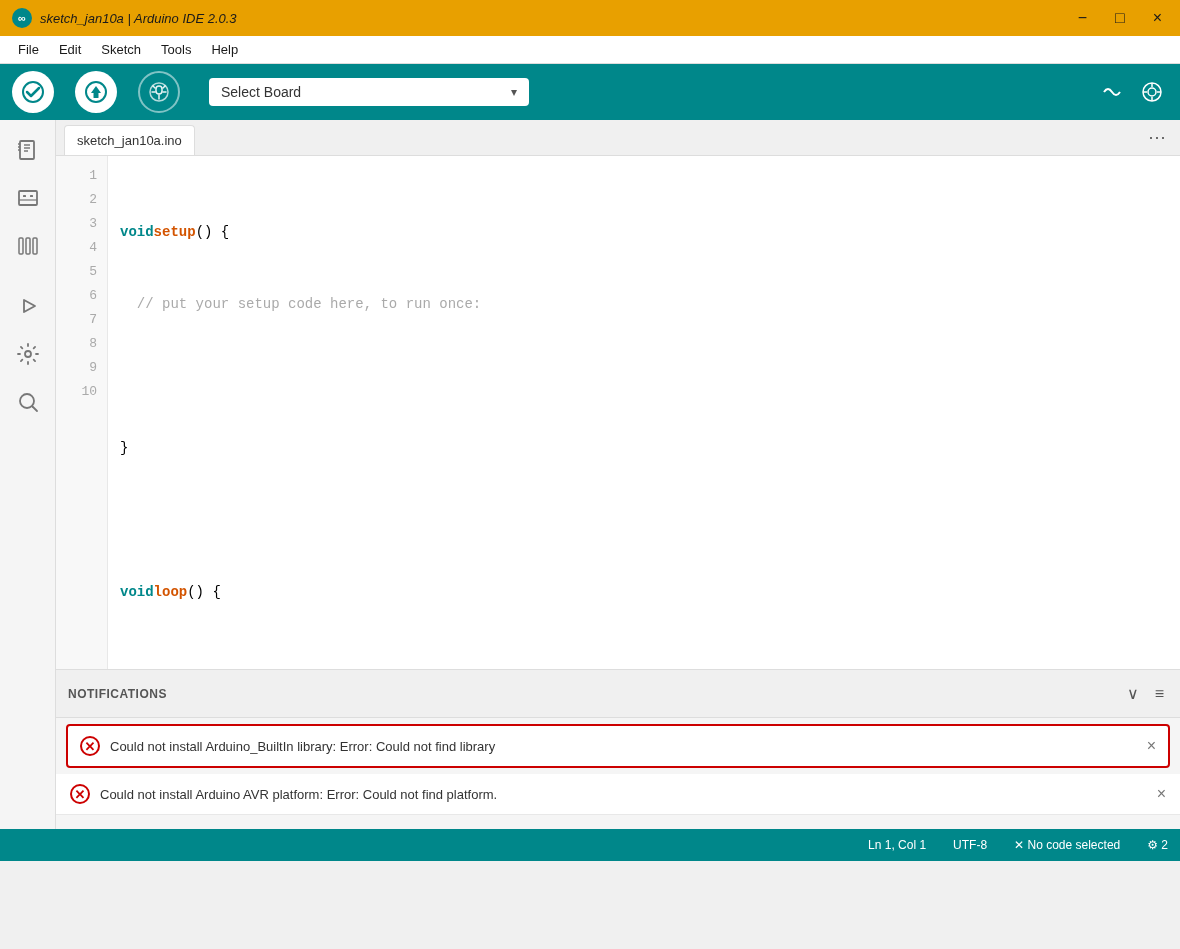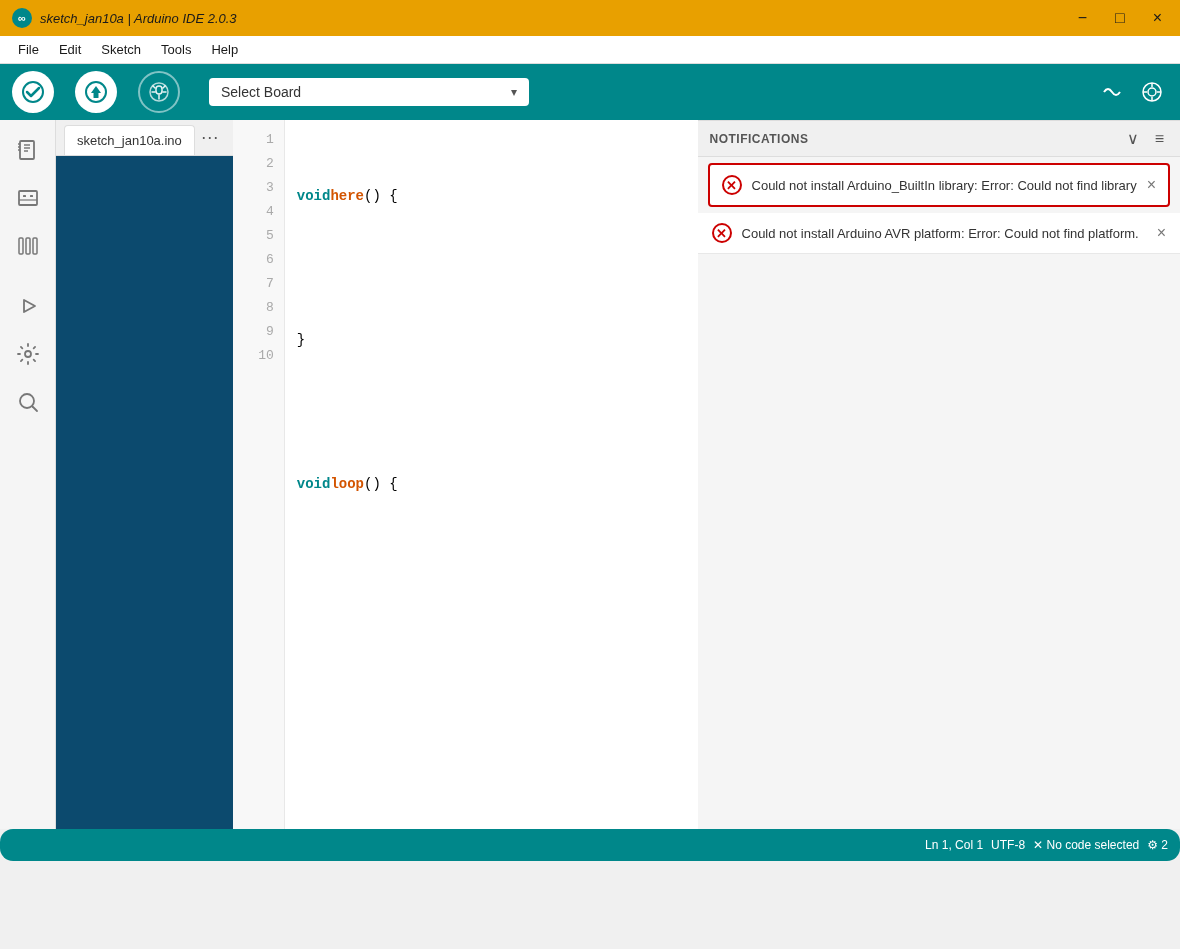--- a/index.html
+++ b/index.html
@@ -152,22 +152,22 @@
       border-radius: 6px;
       cursor: pointer;
       color: #555;
       font-size: 20px;
     }
 
     
     .editor-area {
       flex: 1;
       display: flex;
-      flex-direction: row;
-      background: #0c4a6e;
+      flex-direction: column;
+      background: #0f172a;
     }
 
     
     .tab-bar {
       height: 36px;
       background: #f0f0f0;
       display: flex;
       align-items: flex-end;
       border-bottom: 1px solid #ddd;
       padding: 0 8px;
@@ -238,21 +238,21 @@
     .kw-func { color: #d35400; font-weight: bold; }
     .kw-comment { color: #aaaaaa; }
 
     
     .notifications-panel {
       background: #f5f5f5;
       border-top: 1px solid #ddd;
       min-height: 160px;
     }
     .notifications-header {
-      height: 36px;
+      height: 48px;
       display: flex;
       align-items: center;
       padding: 7px 12px;
       gap: 8px;
       border-bottom: 1px solid #ddd;
       background: #f0f0f0;
     }
     .notifications-title {
       font-size: 12px;
       font-weight: 600;
@@ -309,22 +309,21 @@
     }
 
     
     .status-bar {
       height: 28px;
       background: #00878a;
       display: flex;
       align-items: center;
       justify-content: flex-end;
       padding: 16px 12px;
-      gap: 8px;
-      border-radius: 13px;
+      gap: 27px;
     }
     .status-item {
       font-size: 12px;
       color: #ffffff;
     }
   </style>
 </head>
 <body>
 
 <div class="title-bar">
@@ -458,21 +457,22 @@
         <div class="line-num">3</div>
         <div class="line-num">4</div>
         <div class="line-num">5</div>
         <div class="line-num">6</div>
         <div class="line-num">7</div>
         <div class="line-num">8</div>
         <div class="line-num">9</div>
         <div class="line-num">10</div>
       </div>
       <div class="code-content">
-        <div class="code-line"><span class="kw-type">void</span> <span class="kw-func">here</span><span>() {</span></div>
+        <div class="code-line"><span class="kw-type">void</span> <span class="kw-func">setup</span><span>() {</span></div>
+        <div class="code-line"><span>&nbsp;&nbsp;</span><span class="kw-comment">// put your setup code here, to run once:</span></div>
         <div class="code-line">&nbsp;</div>
         <div class="code-line"><span>}</span></div>
         <div class="code-line">&nbsp;</div>
         <div class="code-line"><span class="kw-type">void</span> <span class="kw-func">loop</span><span>() {</span></div>
         <div class="code-line"><span>&nbsp;&nbsp;</span></div>
         
         
         
       </div>
     </div>

